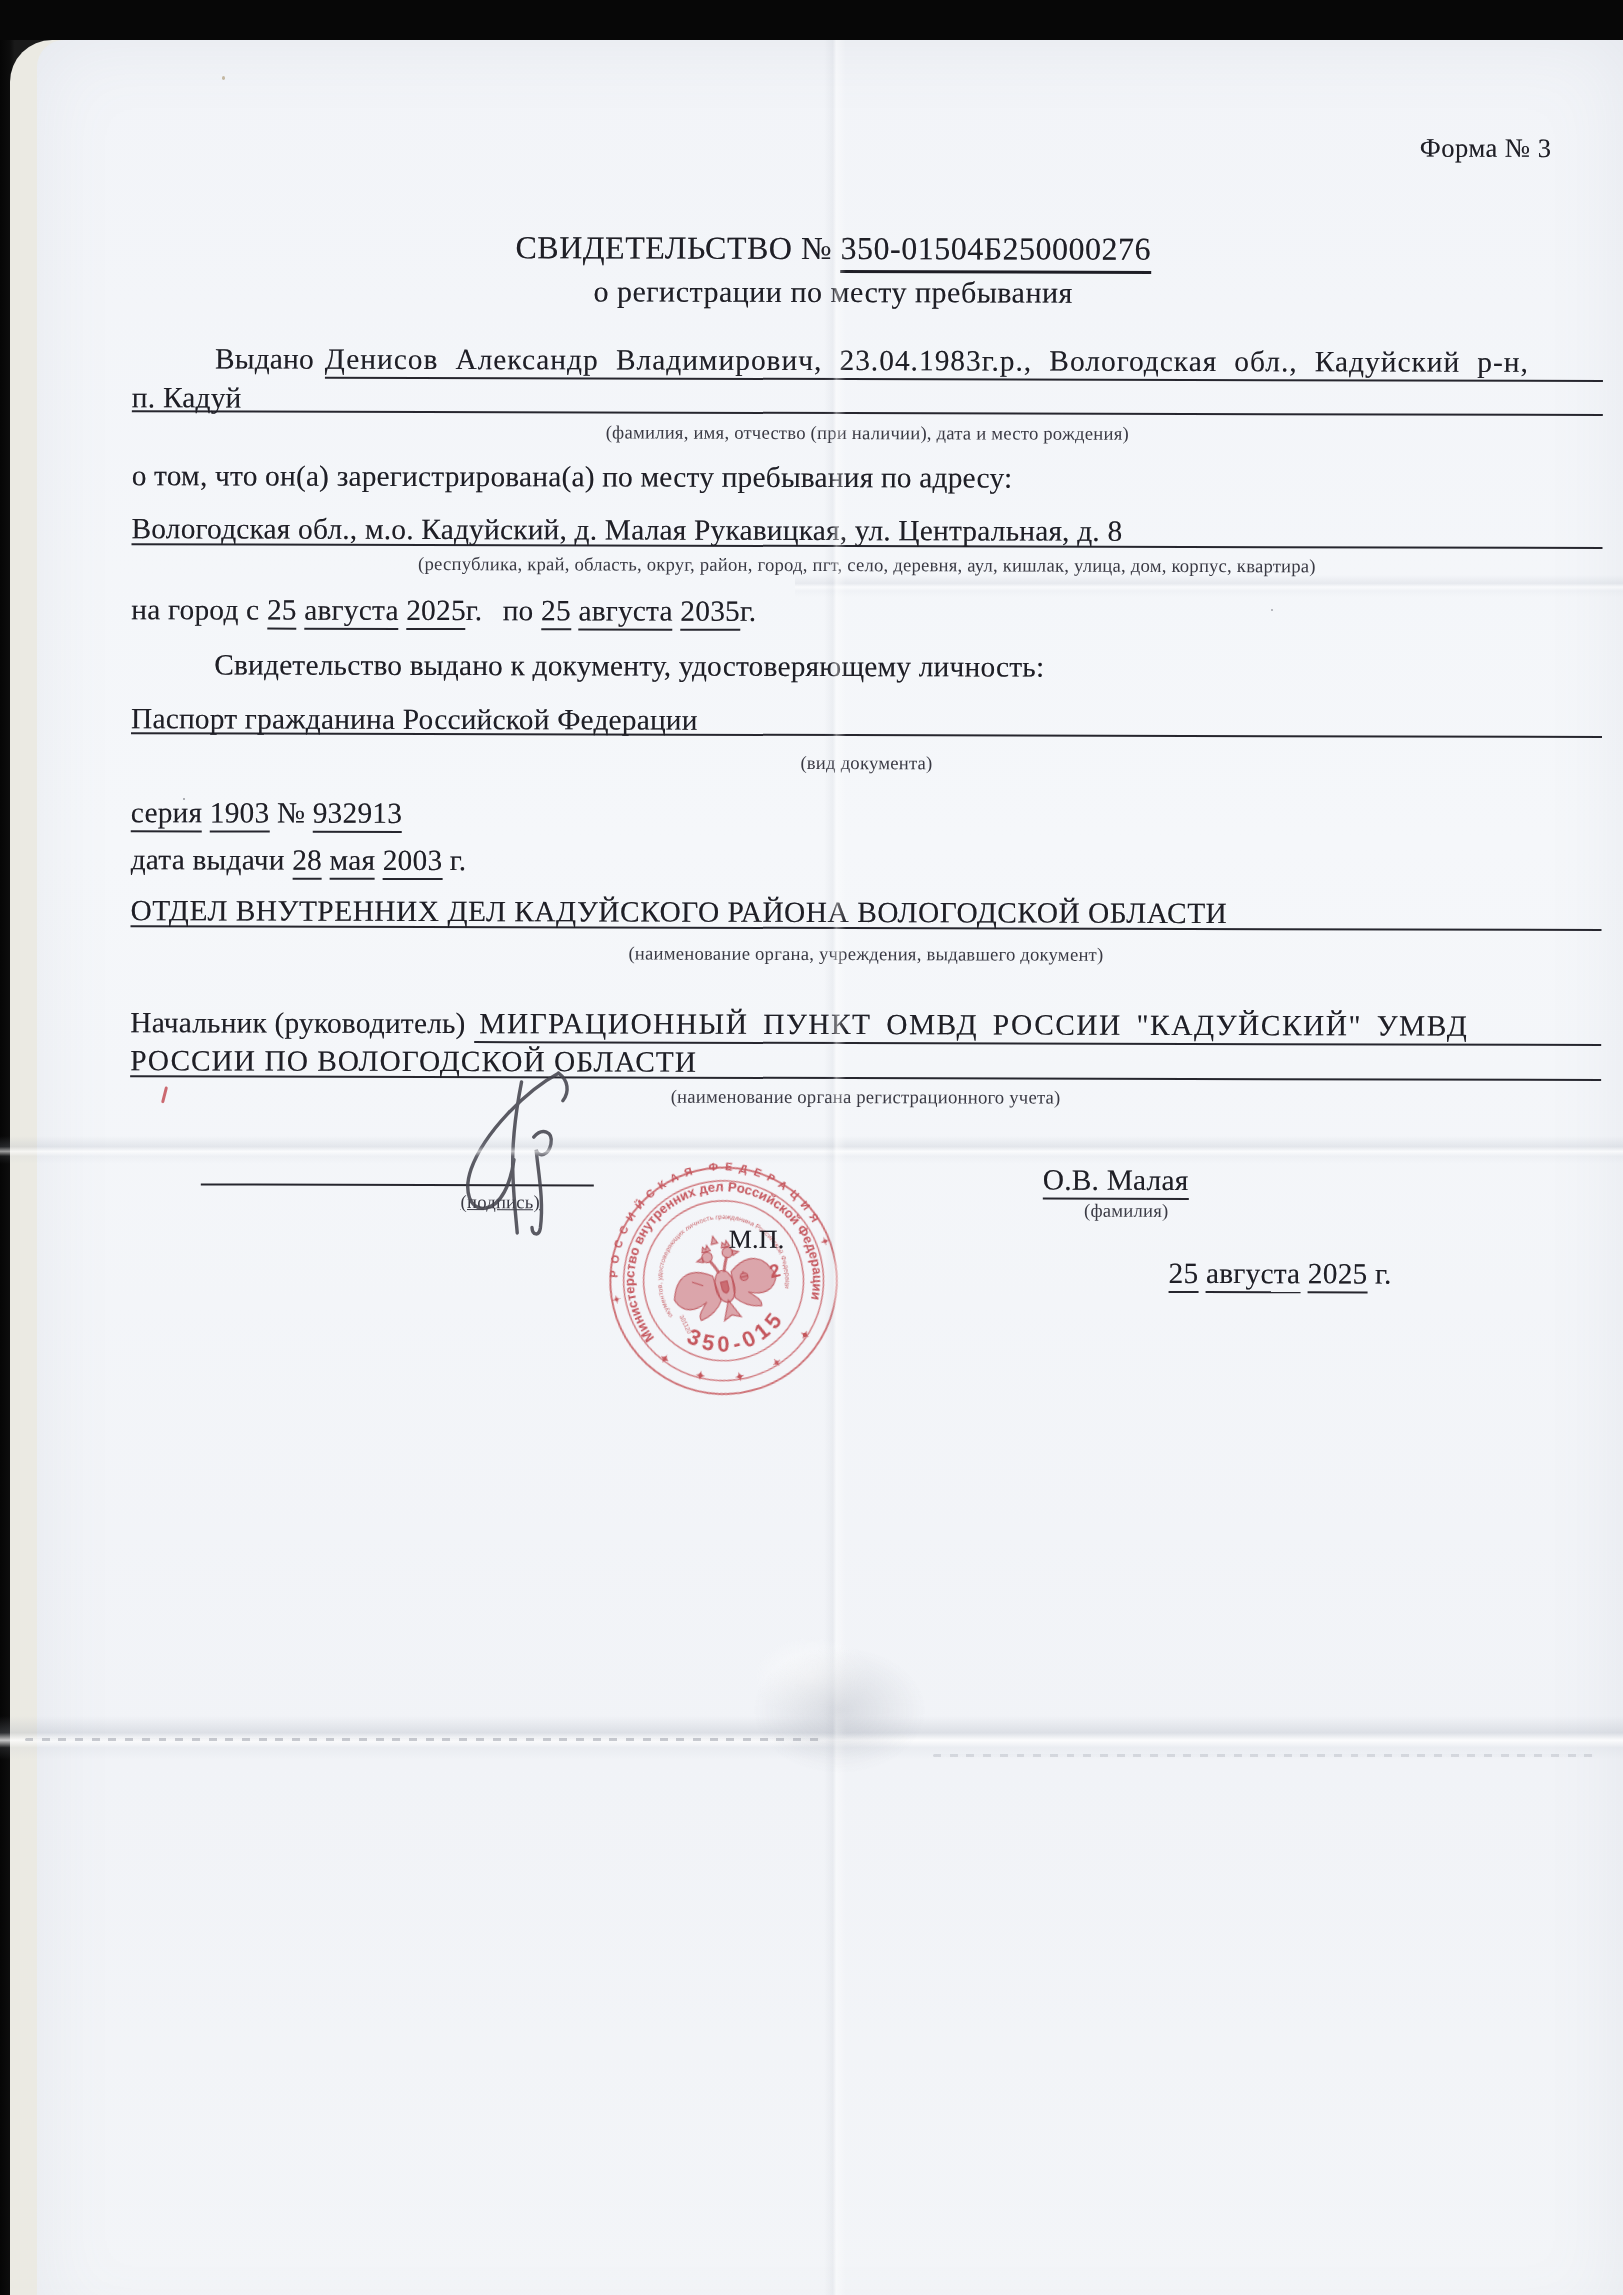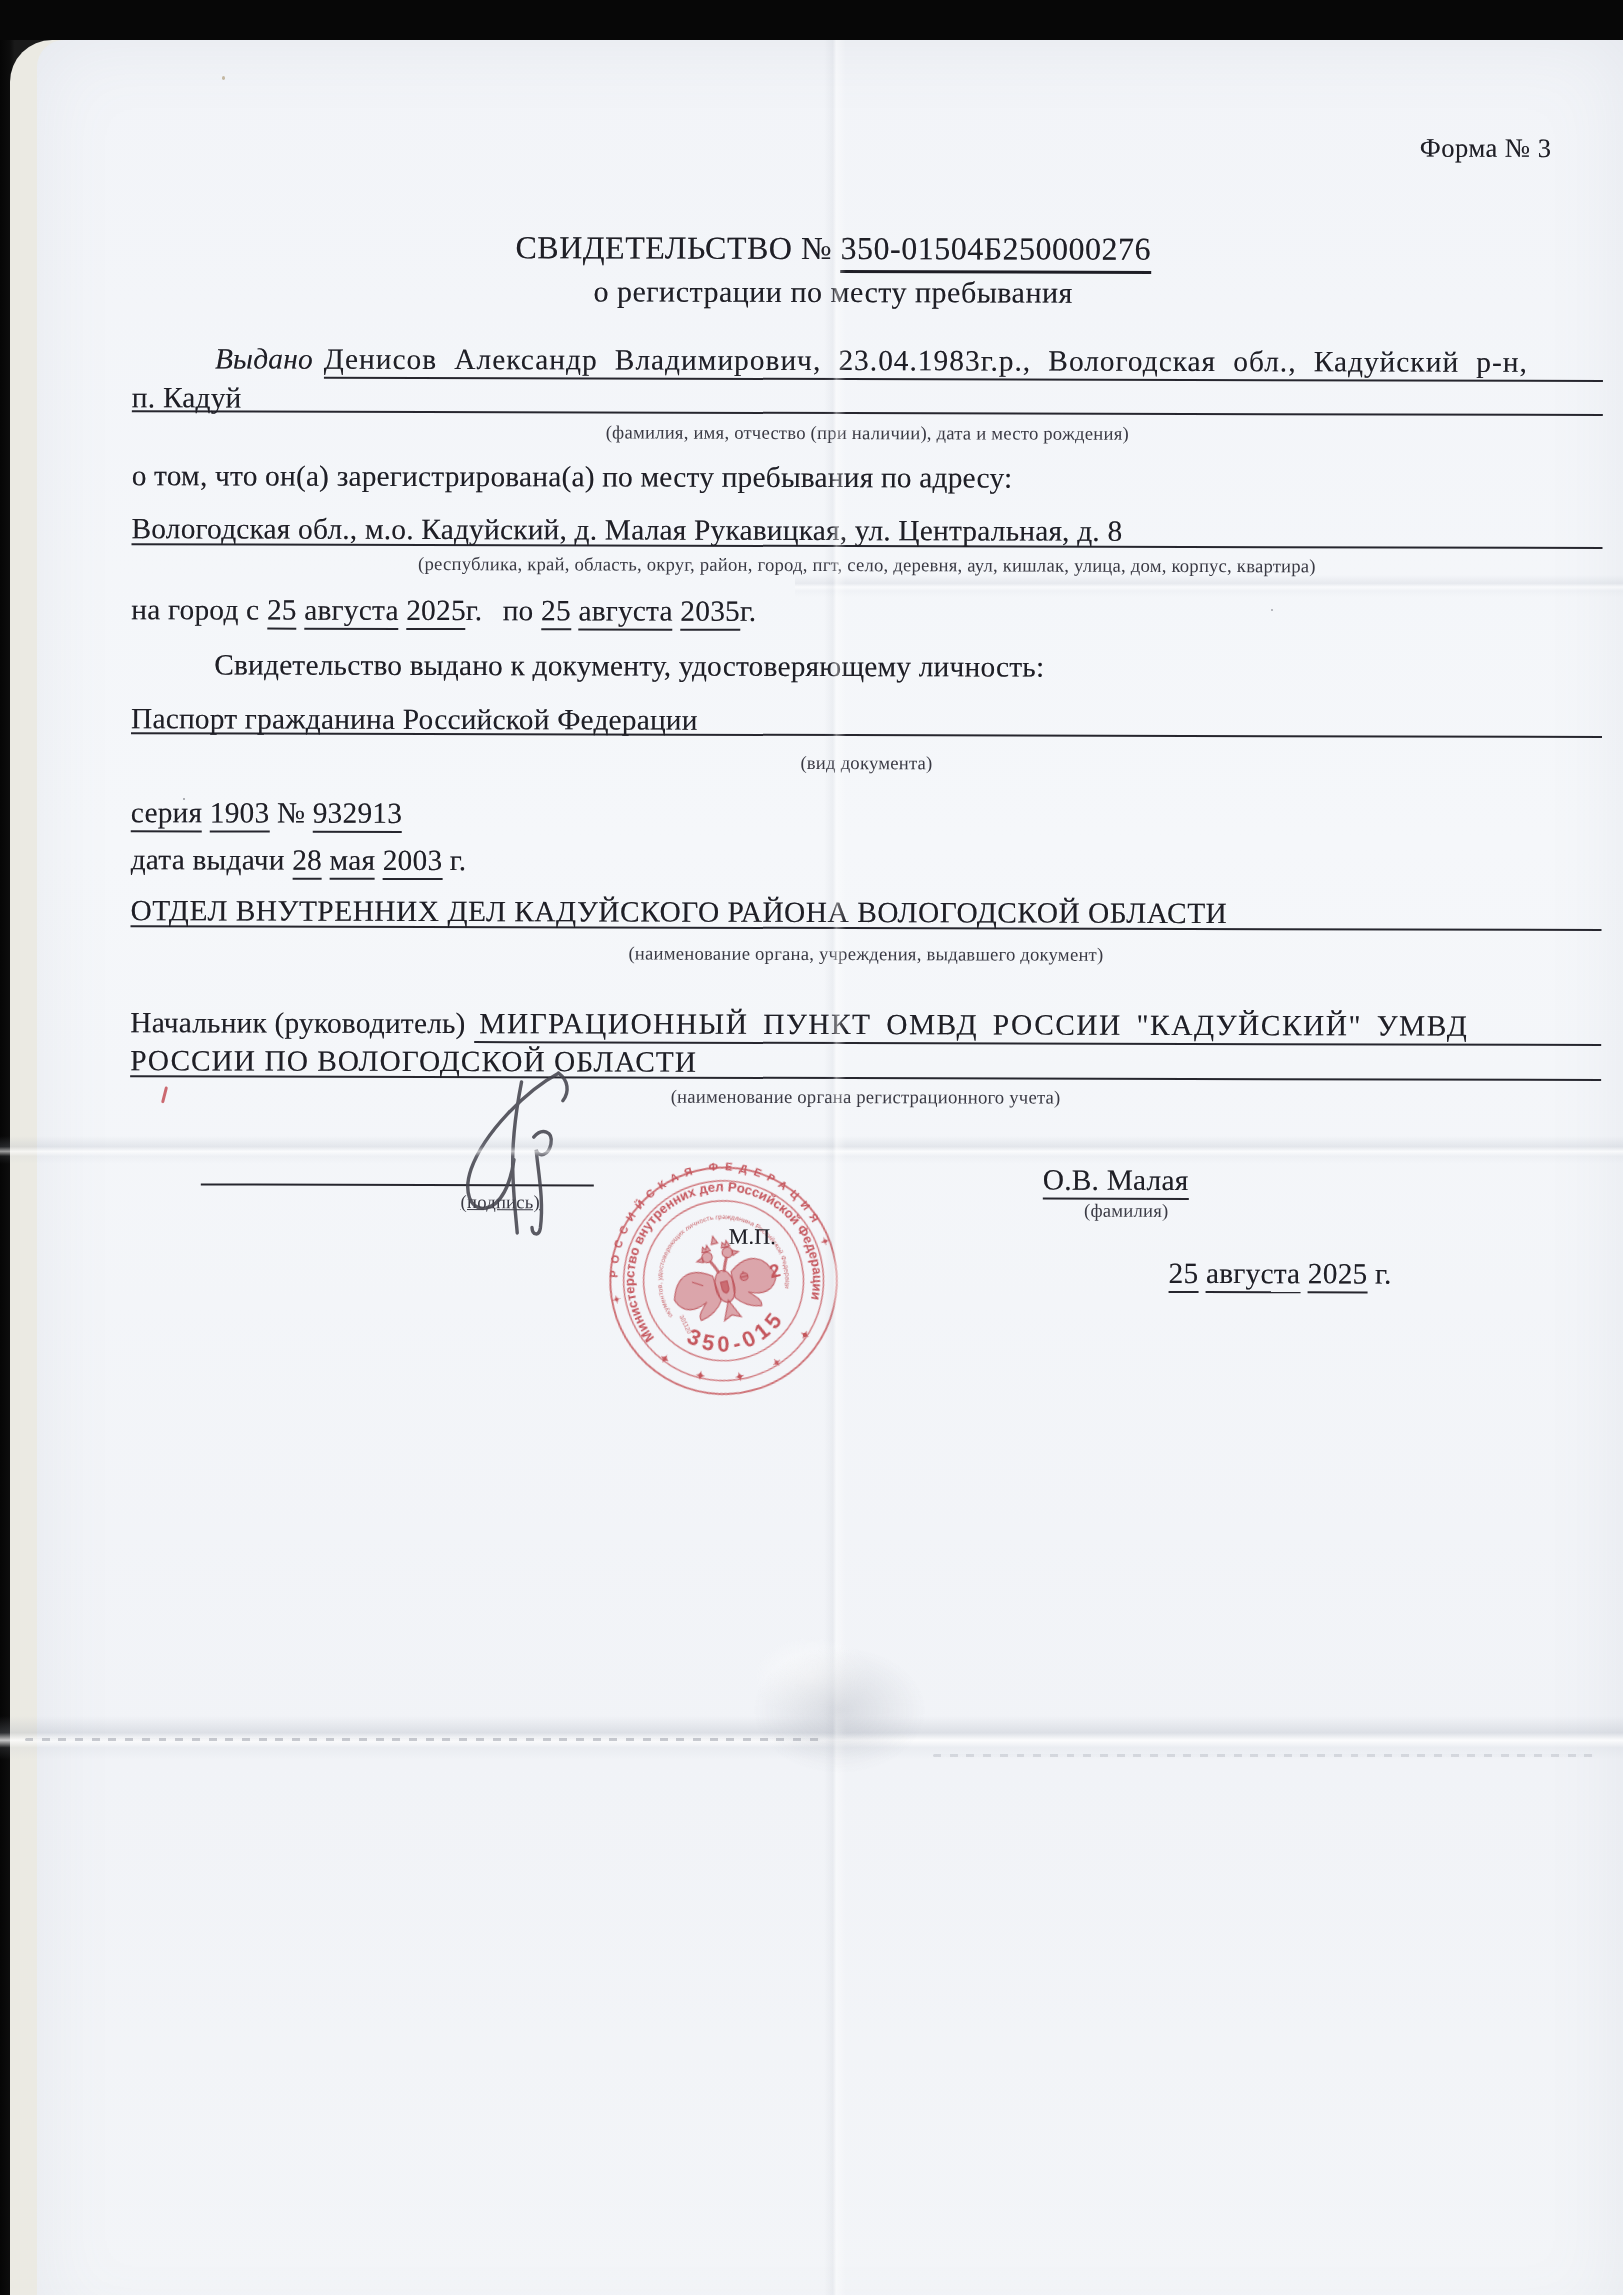--- a/index.html
+++ b/index.html
@@ -59,21 +59,21 @@
   <div class="content">
 
     <div class="t title-text" style="right:74px; top:91px; font-size:26.5px;">Форма № 3</div>
 
     <div class="t title-text" style="left:39px; right:0; top:190px; text-align:center;">
       <span>СВИДЕТЕЛЬСТВО № </span><span class="u-thick">350-01504Б250000276</span>
     </div>
     <div class="t title-text" style="left:39px; right:0; top:235px; text-align:center; font-size:30px;">о регистрации по месту пребывания</div>
 
     <div class="t body-text flexline" style="left:130px; right:22px; top:304px;">
-      <span style="padding-left:83px; padding-right:10.8px;font-style:italic;">Выдано</span>
+      <span style="padding-left:83px; padding-right:10.8px;">Выдано</span>
       <span class="u flexfill" style="letter-spacing:1px; word-spacing:8.8px;">Денисов Александр Владимирович, 23.04.1983г.р., Вологодская обл., Кадуйский р-н,</span>
     </div>
     <div class="t body-text fillrow" style="left:130px; right:22px; top:343px; height:29.4px;">
       <span>п. Кадуй</span>
     </div>
     <div class="t cap" style="left:130px; right:22px; top:382px;">(фамилия, имя, отчество (при наличии), дата и место рождения)</div>
 
     <div class="t body-text" style="left:130px; top:421px;">о том, что он(а) зарегистрирована(а) по месту пребывания по адресу:</div>
 
     <div class="t body-text fillrow" style="left:130px; right:22px; top:474px; height:31px;">
@@ -129,21 +129,21 @@
     <div class="t cap" style="left:130px; right:22px; top:1046px;">(наименование органа регистрационного учета)</div>
 
     <div class="t" style="left:201px; top:1114px; width:393px; height:31px; border-bottom:2px solid #26262e;"></div>
     <div class="t cap" style="left:422px; width:157px; top:1152px;text-decoration:underline;">(подпись)</div>
 
     <div class="t body-text" style="left:1043px; top:1123px;">
       <span class="u">О.В. Малая</span>
     </div>
     <div class="t cap" style="left:1048px; width:157px; top:1159px;">(фамилия)</div>
 
-    <div class="t body-text" style="left:729px; top:1185px; font-size:22px;">М.П.</div>
+    <div class="t body-text" style="left:729px; top:1185px; font-size:26px;">М.П.</div>
 
     <div class="t body-text" style="left:1169px; top:1216px;text-align:right;">
       <span class="u">25</span>
       <span class="u">августа</span>
       <span class="u">2025</span>
       <span>г.</span>
     </div>
 
     <svg class="sig-svg" viewBox="0 0 370 370">
       <g fill="none" stroke="#45454e" stroke-width="7" stroke-linecap="round" opacity="0.88">

